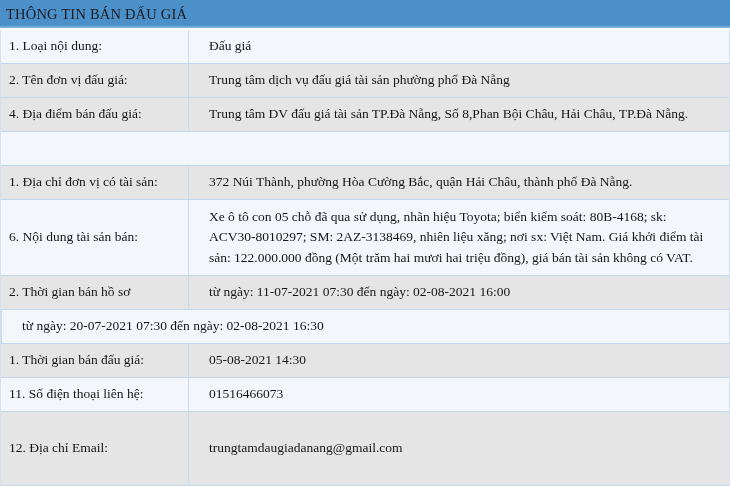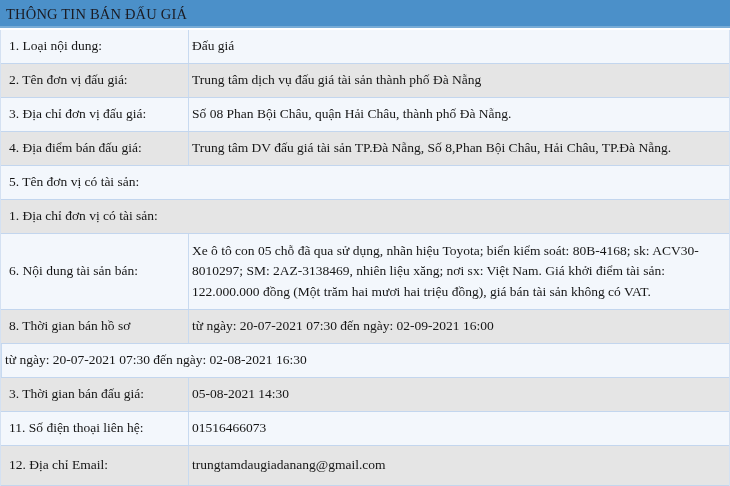--- a/index.html
+++ b/index.html
@@ -61,66 +61,62 @@
     box-sizing: border-box;
   }
   .cell.label {
     width: 187px;
     flex: 0 0 187px;
     padding: 3px 6px 3px 8px;
   }
   .cell.value {
     flex: 1 1 auto;
     border-left: 1px solid #c8daf0;
-    padding: 3px 14px 3px 3px;
+    padding: 3px 14px 3px 20px;
   }
 </style>
 </head>
 <body>
 
 <div class="panel">
   <div class="panel-header">
     <span>THÔNG TIN BÁN ĐẤU GIÁ</span>
   </div>
   <div class="rows" id="rows-container">
       <div class="row odd">
         <div class="cell label">1. Loại nội dung:</div>
         <div class="cell value">Đấu giá</div>
       </div>
       <div class="row even">
         <div class="cell label">2. Tên đơn vị đấu giá:</div>
-        <div class="cell value">Trung tâm dịch vụ đấu giá tài sản thành phố Đà Nẵng</div>
-      </div>
-      <div class="row odd">
-        <div class="cell label">3. Địa chỉ đơn vị đấu giá:</div>
-        <div class="cell value">Số 08 Phan Bội Châu, quận Hải Châu, thành phố Đà Nẵng.</div>
+        <div class="cell value">Trung tâm dịch vụ đấu giá tài sản phường phố Đà Nẵng</div>
       </div>
       <div class="row even">
         <div class="cell label">4. Địa điểm bán đấu giá:</div>
         <div class="cell value">Trung tâm DV đấu giá tài sản TP.Đà Nẵng, Số 8,Phan Bội Châu, Hải Châu, TP.Đà Nẵng.</div>
       </div>
       <div class="row odd">
-        <div class="cell label">5. Tên đơn vị có tài sản:</div>
       </div>
       <div class="row even">
         <div class="cell label">1. Địa chỉ đơn vị có tài sản:</div>
+        <div class="cell value">372 Núi Thành, phường Hòa Cường Bắc, quận Hải Châu, thành phố Đà Nẵng.</div>
       </div>
       <div class="row odd tall">
         <div class="cell label">6. Nội dung tài sản bán:</div>
         <div class="cell value">Xe ô tô con 05 chỗ đã qua sử dụng, nhãn hiệu Toyota; biển kiểm soát: 80B-4168; sk: ACV30-8010297; SM: 2AZ-3138469, nhiên liệu xăng; nơi sx: Việt Nam. Giá khởi điểm tài sản: 122.000.000 đồng (Một trăm hai mươi hai triệu đồng), giá bán tài sản không có VAT.</div>
       </div>
       <div class="row even">
-        <div class="cell label">8. Thời gian bán hồ sơ</div>
-        <div class="cell value">từ ngày: 20-07-2021 07:30 đến ngày: 02-09-2021 16:00</div>
+        <div class="cell label">2. Thời gian bán hồ sơ</div>
+        <div class="cell value">từ ngày: 11-07-2021 07:30 đến ngày: 02-08-2021 16:00</div>
       </div>
       <div class="row odd">
         <div class="cell value">từ ngày: 20-07-2021 07:30 đến ngày: 02-08-2021 16:30</div>
       </div>
       <div class="row even">
-        <div class="cell label">3. Thời gian bán đấu giá:</div>
+        <div class="cell label">1. Thời gian bán đấu giá:</div>
         <div class="cell value">05-08-2021 14:30</div>
       </div>
       <div class="row odd">
         <div class="cell label">11. Số điện thoại liên hệ:</div>
         <div class="cell value">01516466073</div>
       </div>
       <div class="row even">
         <div class="cell label">12. Địa chỉ Email:</div>
         <div class="cell value">trungtamdaugiadanang@gmail.com</div>
       </div>

